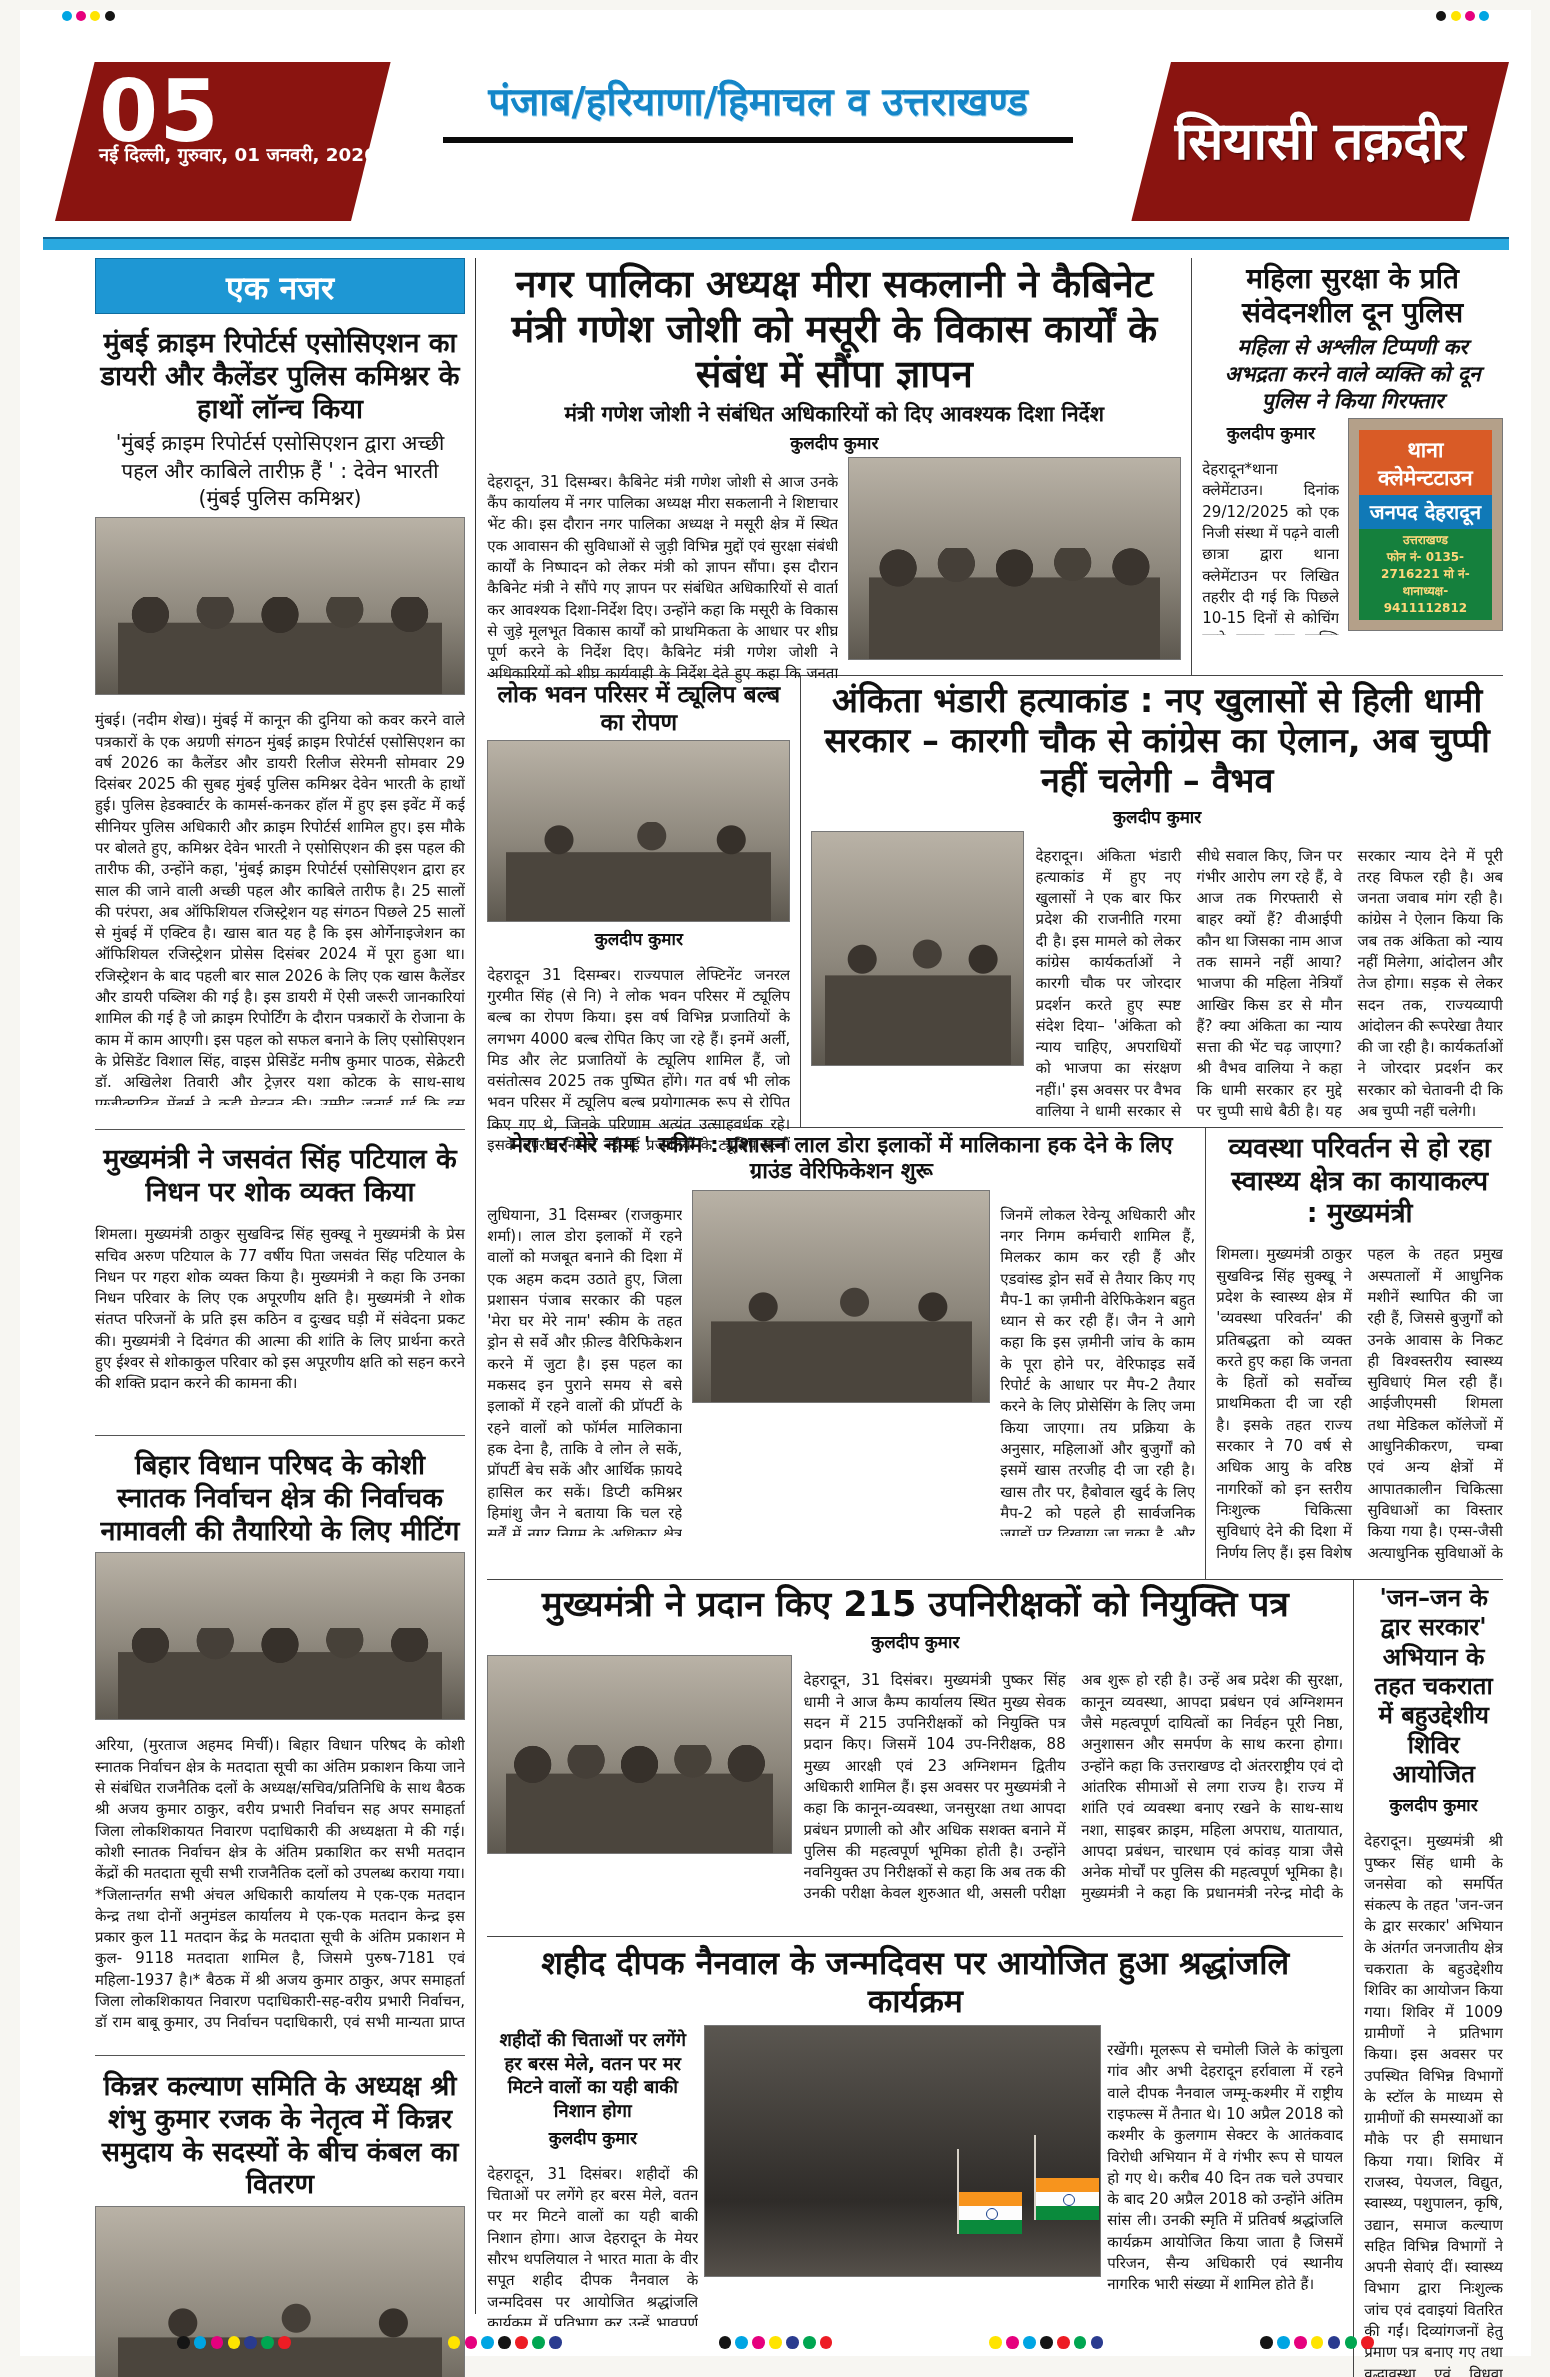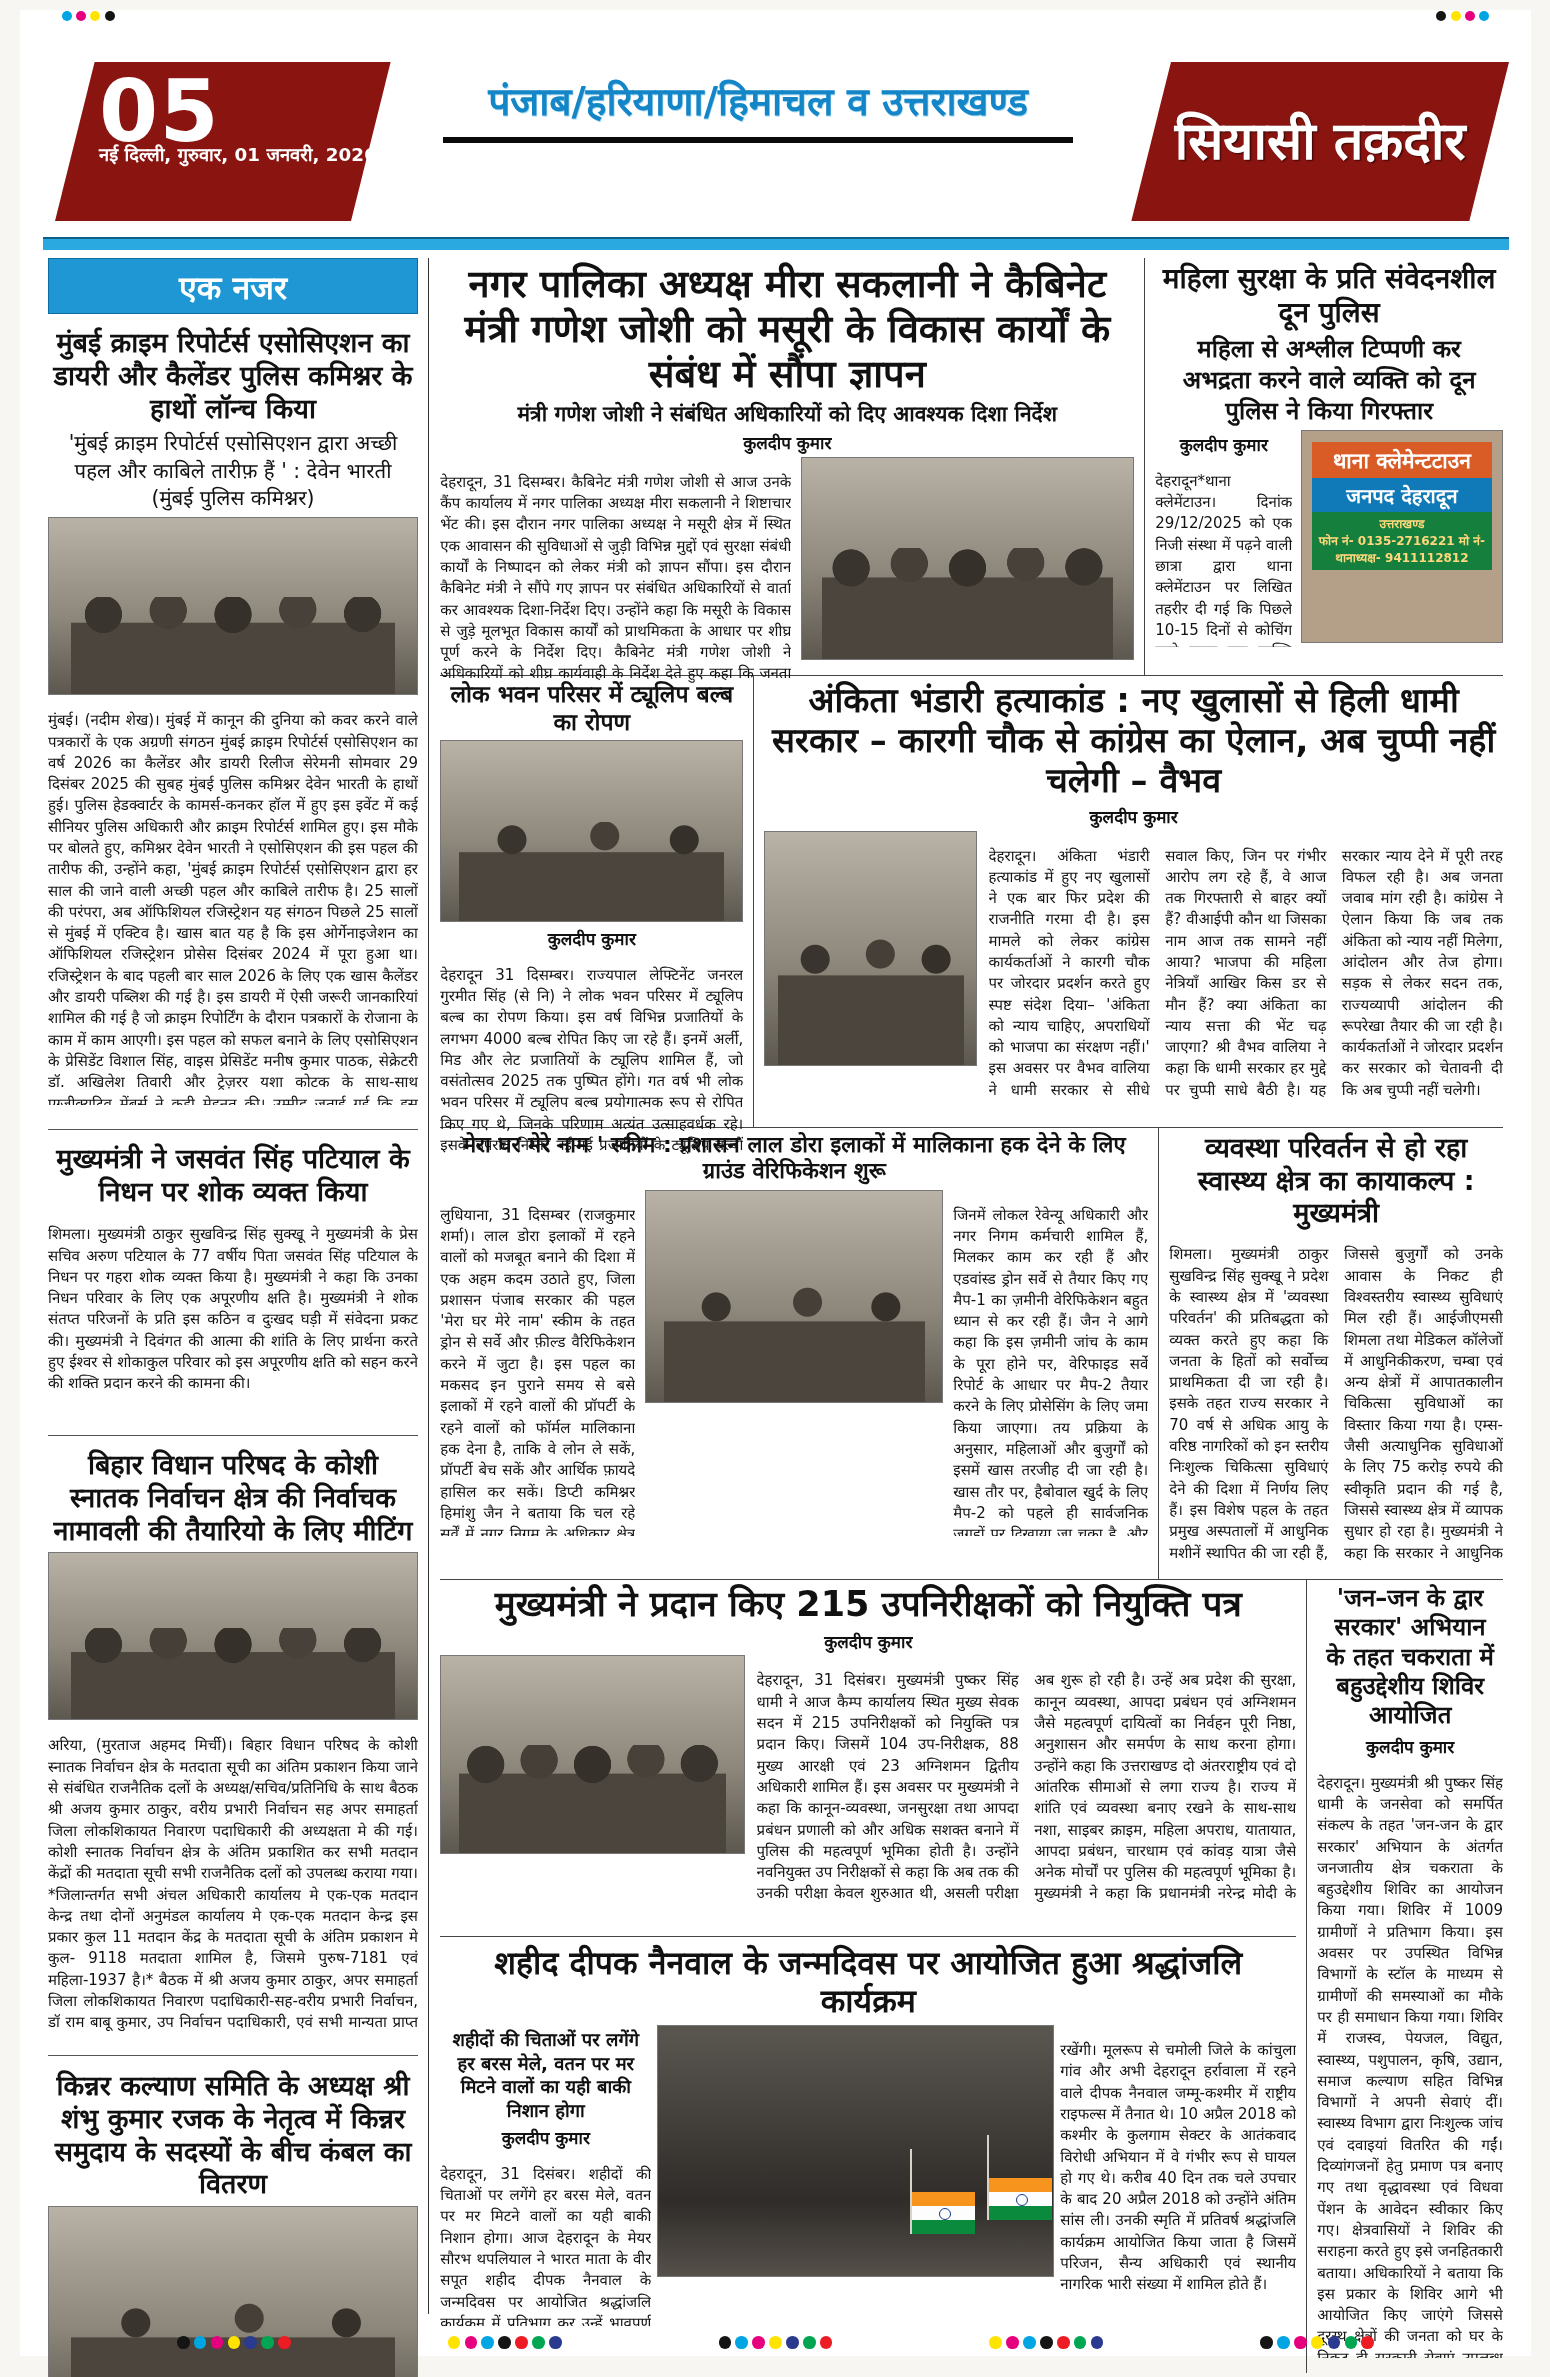--- a/index.html
+++ b/index.html
@@ -17,21 +17,21 @@
   .page-no{font-size:85px;font-weight:bold;line-height:1;letter-spacing:1.4px;}
   .date-line{font-size:18.3px;font-weight:bold;margin-top:-12.7px;white-space:nowrap;}
   .mast-center{position:absolute;left:331px;right:366px;top:21px;text-align:center;}
   .section-title{color:#1486c8;font-size:39px;font-weight:bold;text-shadow:0.7px 0.7px 0 #9fd4ee;}
   .section-underline{height:5.6px;background:#0a0a0a;margin:11.3px auto 0;width:82%;}
   .mast-right{position:absolute;right:0;top:10px;width:338px;height:159px;background:#8a1410;transform:skewX(-14deg);transform-origin:top right;}
   .mast-right-inner{transform:skewX(14deg);color:#fff;font-size:52px;font-weight:bold;text-align:center;line-height:159px;text-shadow:1.4px 1.4px 1.4px #3c0705;}
   .blue-bar{position:absolute;top:227px;left:22.5px;right:22.5px;height:11.3px;background:#2aa9e0;border-top:2.1px solid #0f5f8d;}
   
   .content{position:absolute;top:248px;left:28px;right:28px;bottom:42px;display:flex;}
-  .left-rail{width:381px;flex:0 0 381px;border-right:1.4px solid #333;padding-right:10px;box-sizing:border-box;}
+  .left-rail{width:381px;flex:0 0 381px;border-right:1.4px solid #333;padding-right:10px;box-sizing:border-box;margin-left:47px;}
   .main-area{flex:1;padding-left:11.3px;box-sizing:border-box;display:flex;flex-direction:column;}
   .band{display:flex;border-bottom:1.4px solid #444;}
   .band:last-child{border-bottom:none;}
   
   .h-xl{font-size:38px;font-weight:bold;text-align:center;line-height:1.18;margin:4.2px 7px;}
   .h-lg{font-size:31px;font-weight:bold;text-align:center;line-height:1.2;margin:4.2px 5.6px;}
   .h-md{font-size:27px;font-weight:bold;text-align:center;line-height:1.22;margin:4.2px 4.2px;}
   .sub{font-size:21px;font-weight:bold;text-align:center;line-height:1.3;margin:2.8px 10px;}
   .sub-light{font-size:20.4px;text-align:center;line-height:1.35;margin:4.2px 10px;font-weight:normal;}
   .byline{font-size:17px;font-weight:bold;text-align:center;margin:2.8px 0;}
@@ -146,21 +146,21 @@
           <h1 class="h-xl">नगर पालिका अध्यक्ष मीरा सकलानी ने कैबिनेट मंत्री गणेश जोशी को मसूरी के विकास कार्यों के संबंध में सौंपा ज्ञापन</h1>
           <p class="sub">मंत्री गणेश जोशी ने संबंधित अधिकारियों को दिए आवश्यक दिशा निर्देश</p>
           <p class="byline">कुलदीप कुमार</p>
           <div style="display:flex;gap:10px;">
             <p class="bodytxt" style="flex:1;height:211px;">देहरादून, 31 दिसम्बर। कैबिनेट मंत्री गणेश जोशी से आज उनके कैंप कार्यालय में नगर पालिका अध्यक्ष मीरा सकलानी ने शिष्टाचार भेंट की। इस दौरान नगर पालिका अध्यक्ष ने मसूरी क्षेत्र में स्थित एक आवासन की सुविधाओं से जुड़ी विभिन्न मुद्दों एवं सुरक्षा संबंधी कार्यों के निष्पादन को लेकर मंत्री को ज्ञापन सौंपा। इस दौरान कैबिनेट मंत्री ने सौंपे गए ज्ञापन पर संबंधित अधिकारियों से वार्ता कर आवश्यक दिशा-निर्देश दिए। उन्होंने कहा कि मसूरी के विकास से जुड़े मूलभूत विकास कार्यों को प्राथमिकता के आधार पर शीघ्र पूर्ण करने के निर्देश दिए। कैबिनेट मंत्री गणेश जोशी ने अधिकारियों को शीघ्र कार्यवाही के निर्देश देते हुए कहा कि जनता की समस्याओं का समाधान शीघ्र किया जाना सरकार की सर्वोच्च प्राथमिकता है। लापरवाही बर्दाश्त नहीं की जाएगी और सभी विभाग आपसी समन्वय से कार्य करें, जिससे मसूरी क्षेत्र की जनता को शीघ्र राहत मिल सके। मंत्री ने मसूरी के निकटवर्ती क्षेत्रों में सड़क, पेयजल एवं विद्युत व्यवस्था को सुदृढ़ करने तथा रेलिंग निर्माण का कार्य शीघ्र कराए जाने की आवश्यकता बताई। मार्ग एवं सुरक्षित एवं सुव्यवस्थित आवागमन हेतु मार्ग की मरम्मत तथा रेलिंग/डिवाइडर लगाए जाने का कार्य (लोक निर्माण विभाग), टिहरी बस एवं ट्रक पार्किंग क्षेत्र का विस्तार, क्षतिग्रस्त पुलों की मरम्मत एवं पुनर्निर्माण (लोक निर्माण विभाग) आदि मांगें शामिल रहीं। मंत्री ने इस अवसर पर मसूरी के समग्र विकास के लिए राज्य सरकार की प्रतिबद्धता दोहराई।</p>
             <div class="photo" style="flex:0 0 331px;height:201px;"></div>
           </div>
         </article>
         <article style="flex:1;padding-left:10px;">
           <h2 class="h-lg" style="font-size:28px;">महिला सुरक्षा के प्रति संवेदनशील दून पुलिस</h2>
-          <p class="sub" style="font-size:24px;">महिला से अश्लील टिप्पणी कर अभद्रता करने वाले व्यक्ति को दून पुलिस ने किया गिरफ्तार</p>
+          <p class="sub" style="font-size:21px;font-style:italic;">महिला से अश्लील टिप्पणी कर अभद्रता करने वाले व्यक्ति को दून पुलिस ने किया गिरफ्तार</p>
           <div style="display:flex;gap:8.5px;margin-top:2.8px;">
             <div style="flex:0 0 137px;">
               <p class="byline">कुलदीप कुमार</p>
               <p class="bodytxt" style="height:176px;">देहरादून*थाना क्लेमेंटाउन। दिनांक 29/12/2025 को एक निजी संस्था में पढ़ने वाली छात्रा द्वारा थाना क्लेमेंटाउन पर लिखित तहरीर दी गई कि पिछले 10-15 दिनों से कोचिंग जाते समय एक व्यक्ति द्वारा उसके साथ छेड़छाड़ एवं अश्लील टिप्पणी की जा रही थी। तहरीर के आधार पर थाना क्लेमेंटाउन पर मु0अ0सं0- 93/25 धारा 75/79 बीएनएस पंजीकृत किया गया। घटना की गंभीरता के दृष्टिगत एसएसपी देहरादून के निर्देशों पर पुलिस द्वारा त्वरित कार्यवाही करते हुए विवेचना के दौरान प्राप्त साक्ष्यों के आधार पर अभियुक्त को गिरफ्तार किया गया। दून पुलिस महिला सुरक्षा के प्रति पूर्ण संवेदनशील है तथा महिला अपराधों में त्वरित एवं कठोर कार्यवाही की जा रही है।</p>
             </div>
             <div class="sign-photo" style="flex:1;height:197px;">
               <div class="sign-board">
                 <div class="sign-row1">थाना क्लेमेन्टटाउन</div>
                 <div class="sign-row2">जनपद देहरादून</div>
                 <div class="sign-row3">

